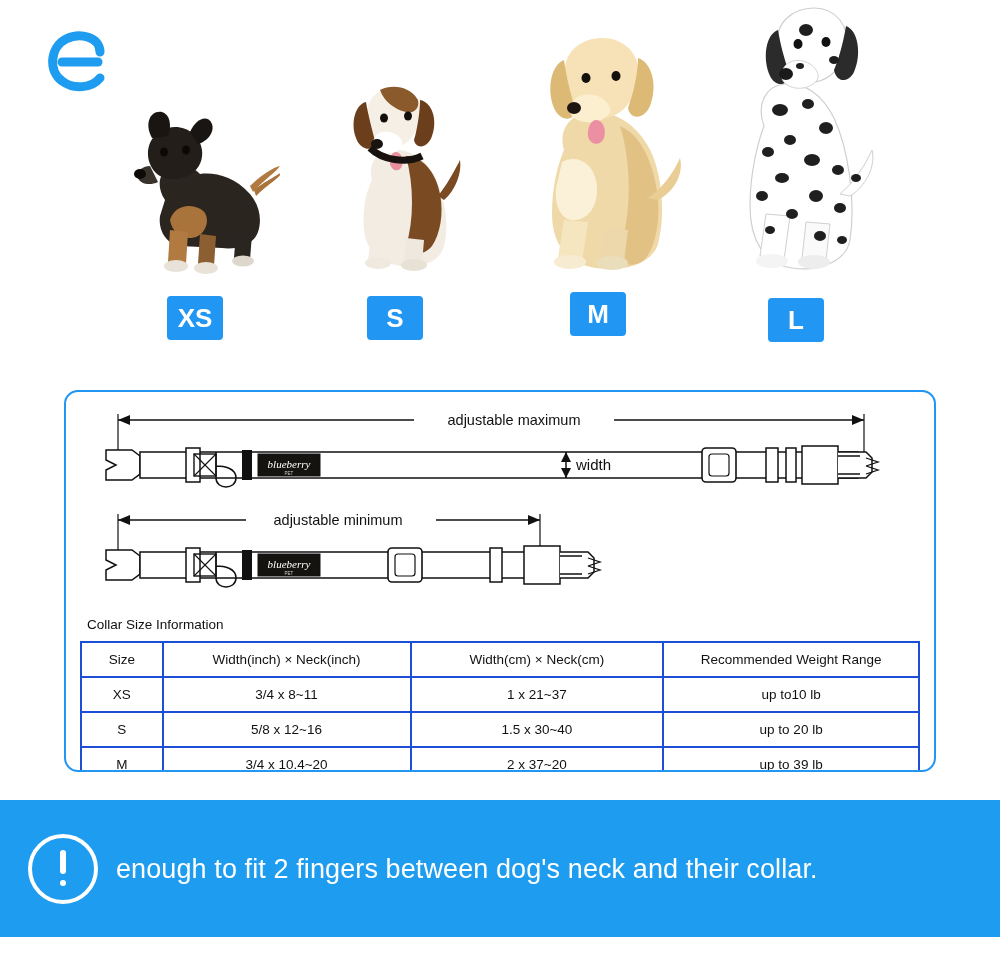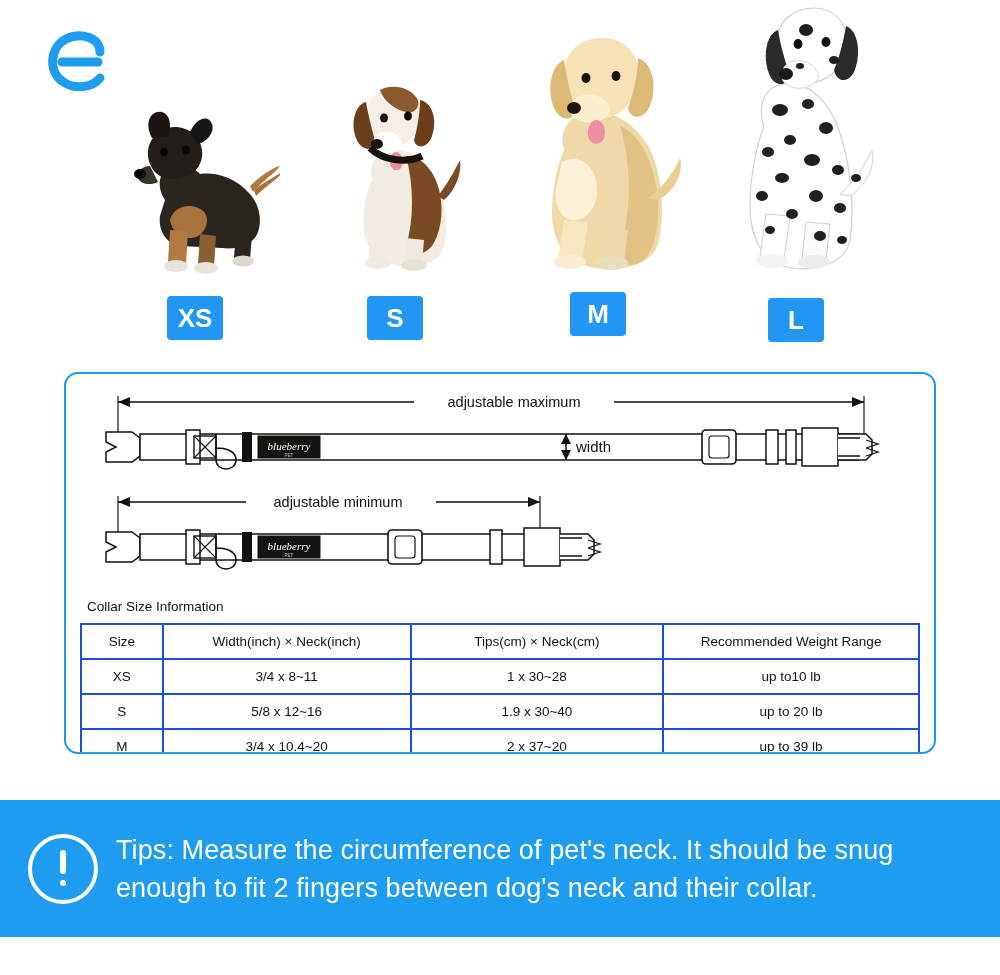--- a/index.html
+++ b/index.html
@@ -51,21 +51,21 @@
     font-size: 26px;
     line-height: 44px;
     width: 56px;
     height: 44px;
   }
 
   
   .card {
     position: absolute;
     left: 64px;
-    top: 372px;
+    top: 390px;
     width: 872px;
     height: 382px;
     border: 2px solid #2196f3;
     border-radius: 14px;
     background: #ffffff;
     box-sizing: border-box;
     overflow: hidden;
   }
 
   .diagram {
@@ -419,46 +419,45 @@
 
   <div class="table-wrap">
     <table class="size-table">
       <tbody>
           <tr class="caption-row">
         <td colspan="4">Collar Size Information</td>
       </tr>
       <tr>
         <th class="col-size">Size</th>
         <th class="col-in">Width(inch) × Neck(inch)</th>
-        <th class="col-cm">Tips(cm) × Neck(cm)</th>
+        <th class="col-cm">Width(cm) × Neck(cm)</th>
         <th class="col-wt">Recommended Weight Range</th>
       </tr>
       <tr>
         <td>XS</td>
         <td>3/4 x 8~11</td>
-        <td>1 x 30~28</td>
+        <td>1 x 21~37</td>
         <td>up to10 lb</td>
       </tr>
       <tr>
         <td>S</td>
         <td>5/8 x 12~16</td>
-        <td>1.9 x 30~40</td>
+        <td>1.5 x 30~40</td>
         <td>up to 20 lb</td>
       </tr>
       <tr>
         <td>M</td>
         <td>3/4 x 10.4~20</td>
         <td>2 x 37~20</td>
         <td>up to 39 lb</td>
       </tr>
 
     </tbody>
       </table>
   </div>
 </div>
 
 <div class="tips">
   <div class="tips-icon"></div>
   <div class="tips-text">
-    <span class="l1">Tips: Measure the circumference of pet's neck. It should be snug</span>
     <span class="l2">enough to fit 2 fingers between dog's neck and their collar.</span>
   </div>
 </div>
 
 </body></html>

